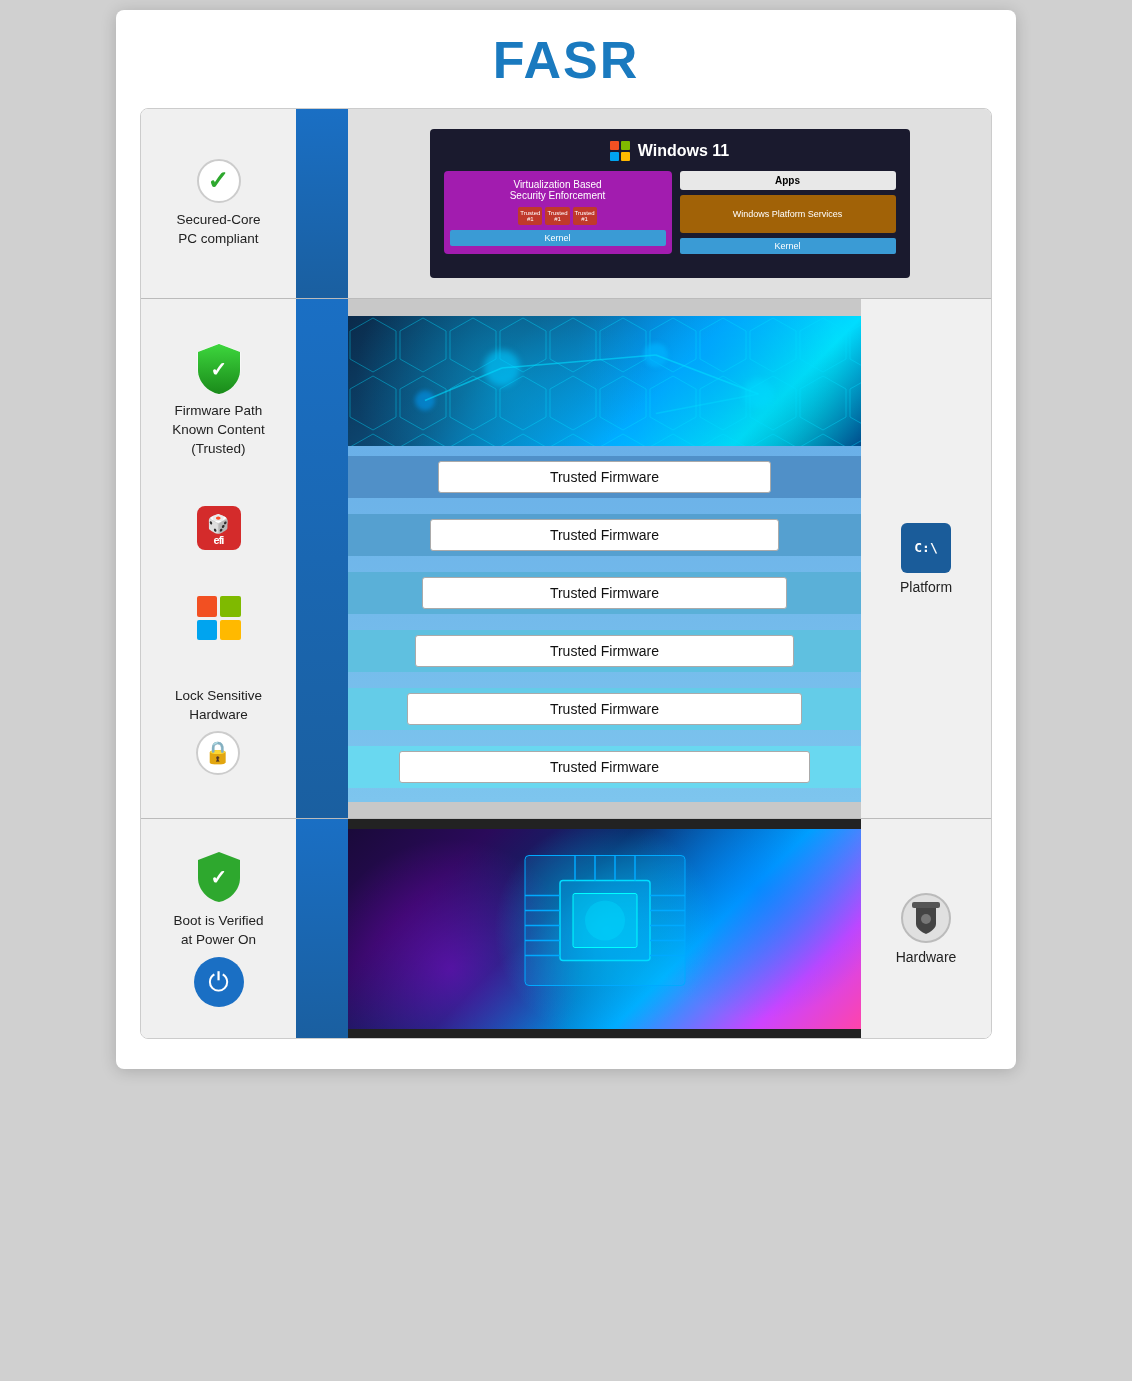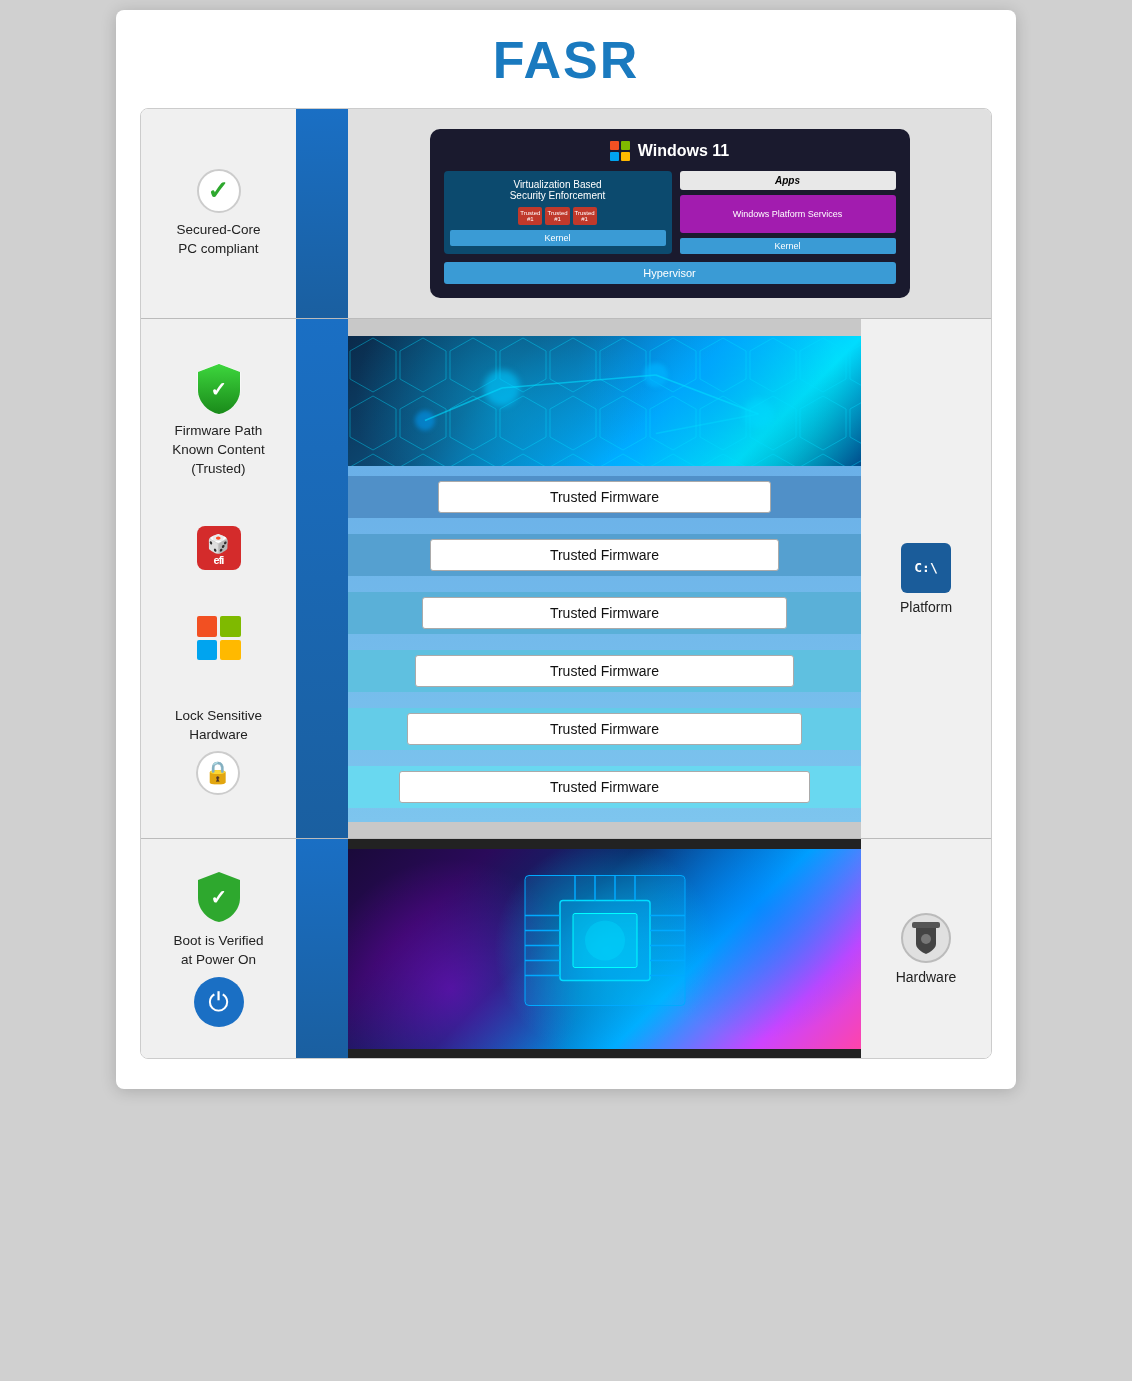--- a/index.html
+++ b/index.html
@@ -117,24 +117,24 @@
 
     
     .os-section .center-content {
       background: #e8e8e8;
       padding: 16px 20px;
     }
 
     
     .win11-box {
       background: #1a1a2e;
-      border-radius: 10px;
+      border-radius: 4px;
       width: 100%;
       max-width: 480px;
-      padding: 12px 14px 14px;
+      padding: 12px 14px 24px;
       color: #fff;
     }
     .win11-title-row {
       display: flex;
       align-items: center;
       justify-content: center;
       gap: 8px;
       font-size: 16px;
       font-weight: 600;
       margin-bottom: 10px;
@@ -154,21 +154,21 @@
     .win-logo .w2 { background: #7fba00; }
     .win-logo .w3 { background: #00a4ef; }
     .win-logo .w4 { background: #ffb900; }
 
     .win11-body {
       display: flex;
       gap: 8px;
     }
     .win11-left {
       flex: 1;
-      background: #0c4a6e;
+      background: #a21caf;
       border-radius: 4px;
       padding: 8px 6px;
     }
     .win11-left-title {
       font-size: 10px;
       text-align: center;
       margin-bottom: 6px;
       color: #fff;
     }
     .win11-trusted-row {
@@ -200,24 +200,23 @@
       gap: 5px;
     }
     .win11-apps-box {
       background: #e8e8e8;
       color: #000;
       text-align: center;
       font-size: 10px;
       padding: 4px;
       border-radius: 3px;
       font-weight: 600;
-      font-style: italic;
     }
     .win11-wps-box {
-      background: #a21caf;
+      background: #a16207;
       color: #fff;
       text-align: center;
       font-size: 9px;
       padding: 6px 4px;
       border-radius: 3px;
       flex: 1;
       display: flex;
       align-items: center;
       justify-content: center;
     }
@@ -508,21 +507,20 @@
             </div>
 
             <div class="win11-right">
               <div class="win11-apps-box">Apps</div>
               <div class="win11-wps-box">
                 <span>Windows Platform Services</span>
               </div>
               <div class="win11-kernel2">Kernel</div>
             </div>
           </div>
-          <div class="win11-hypervisor">Hypervisor</div>
         </div>
       </div>
 
     </div>
 
     <div class="section-row firmware-section">
 
       <div class="left-label" style="justify-content: space-around; gap: 0; padding: 20px 6px;">
 
         <div style="display:flex;flex-direction:column;align-items:center;gap:6px;">

